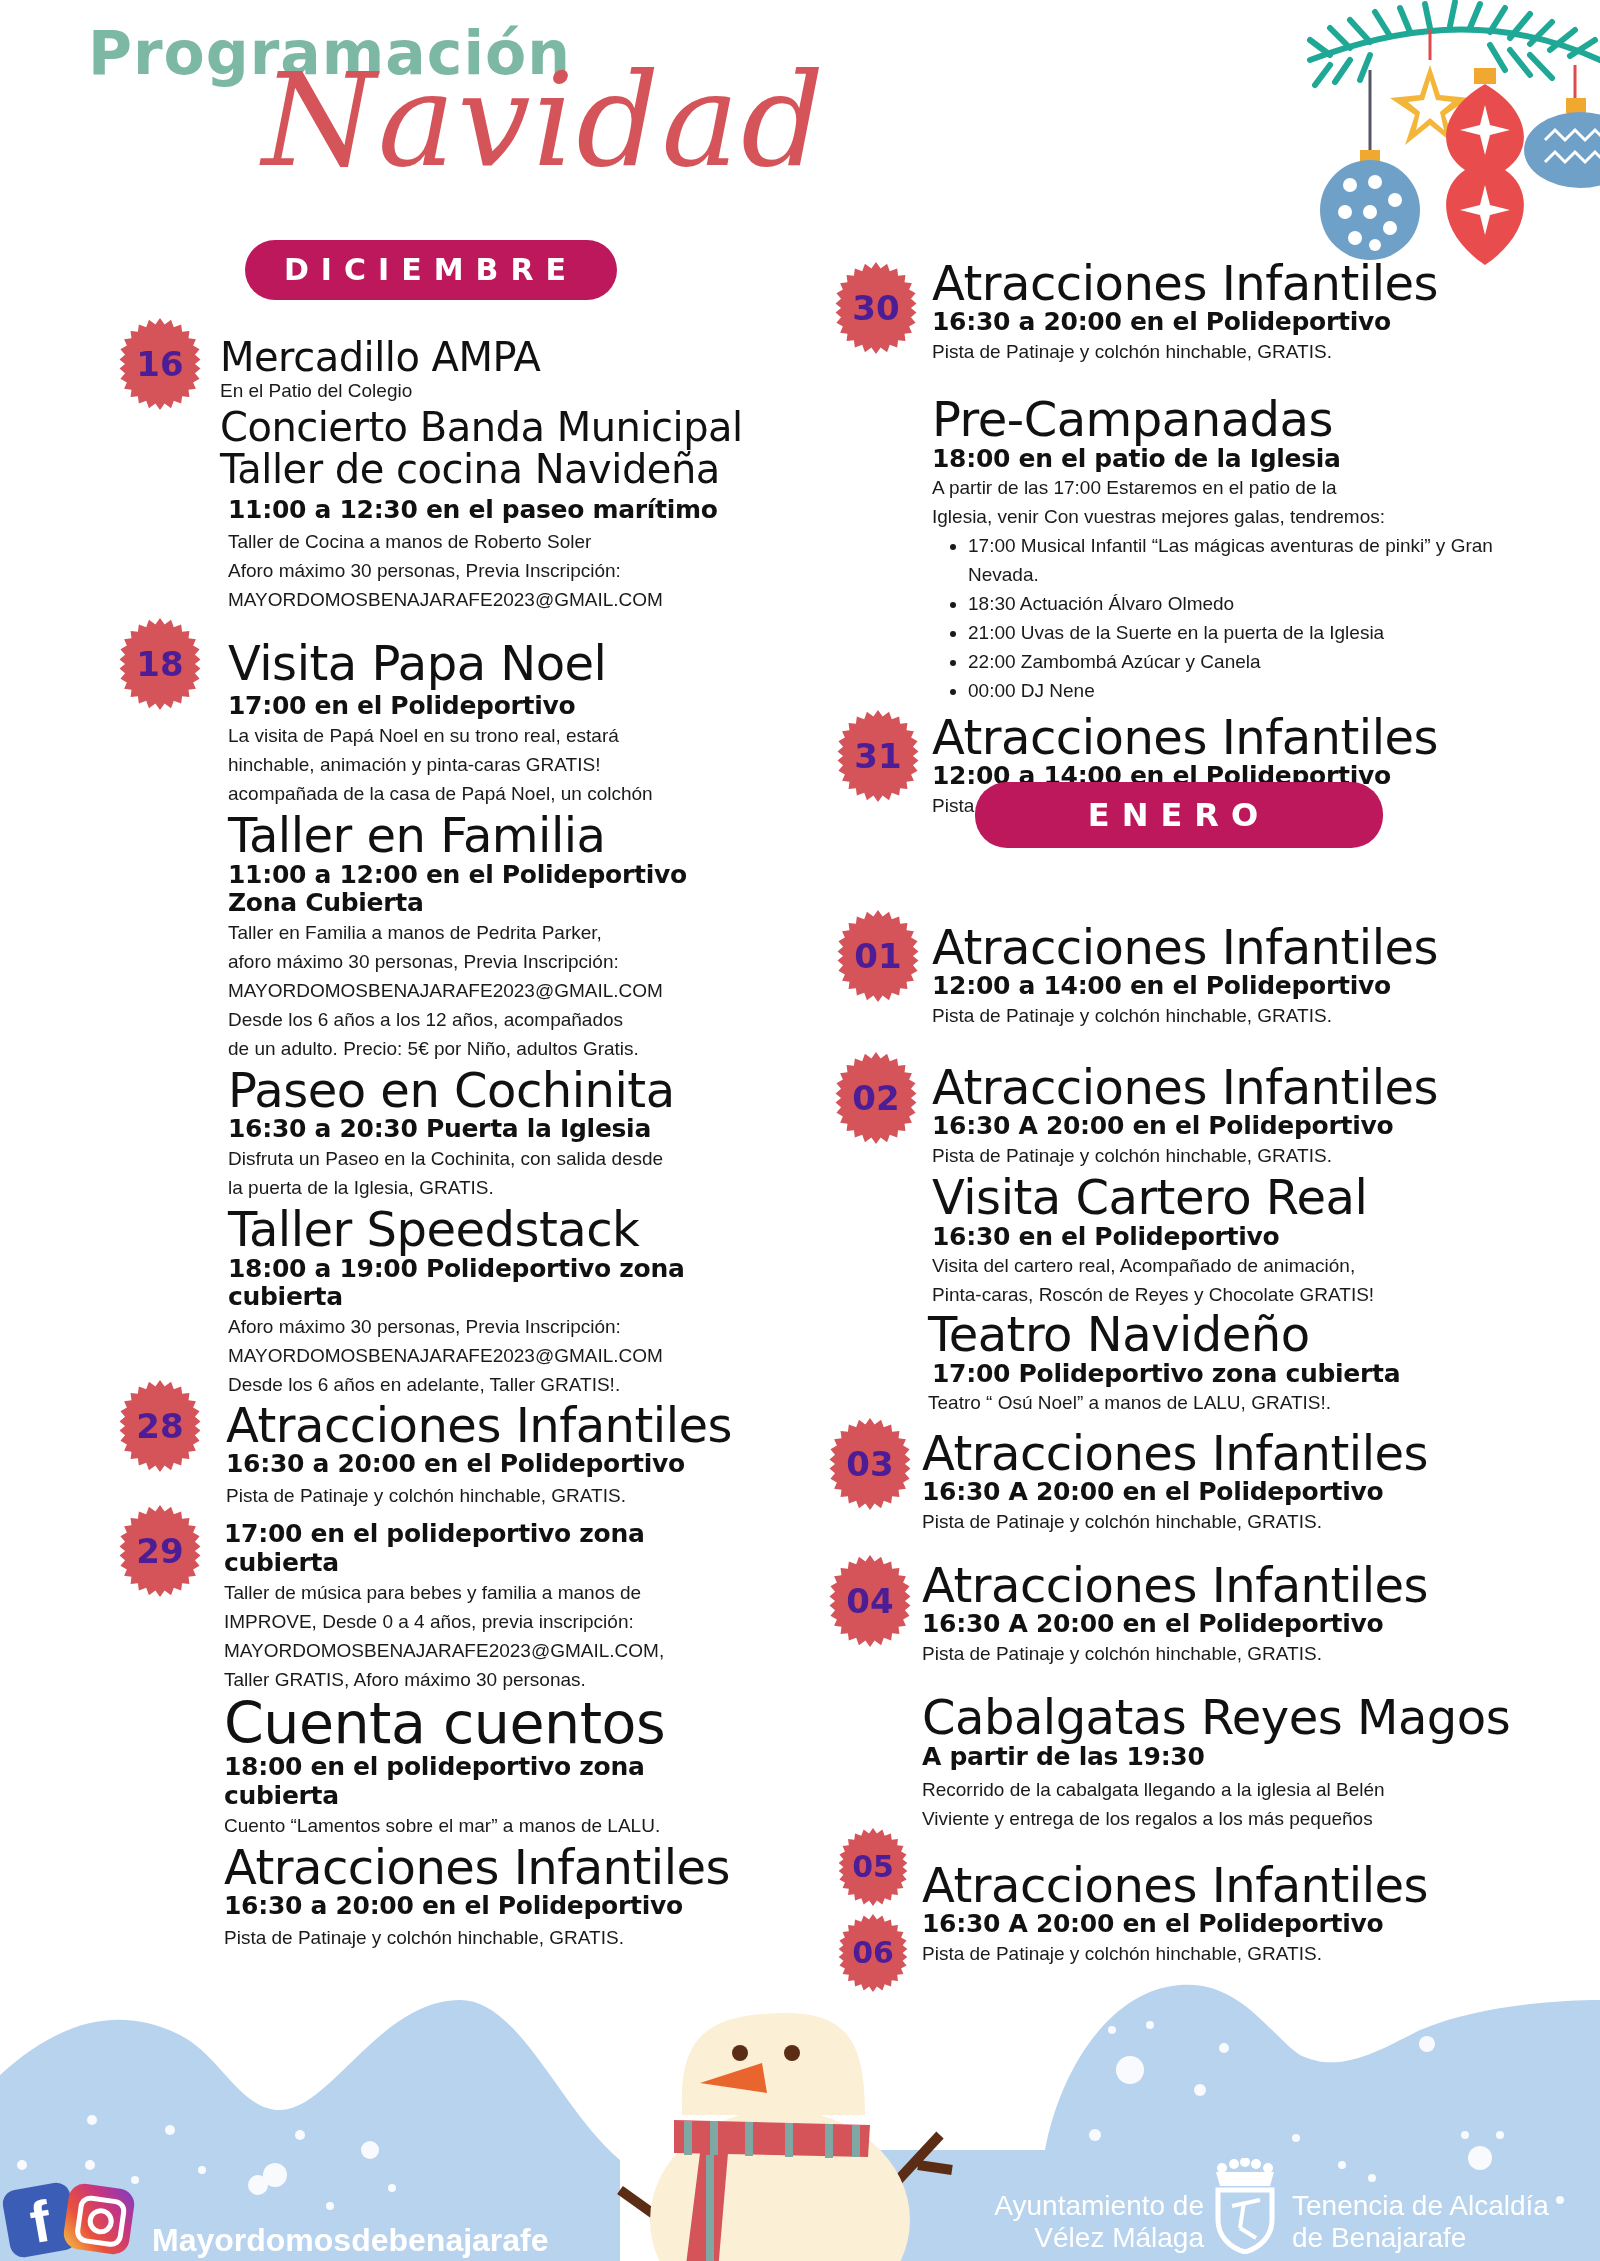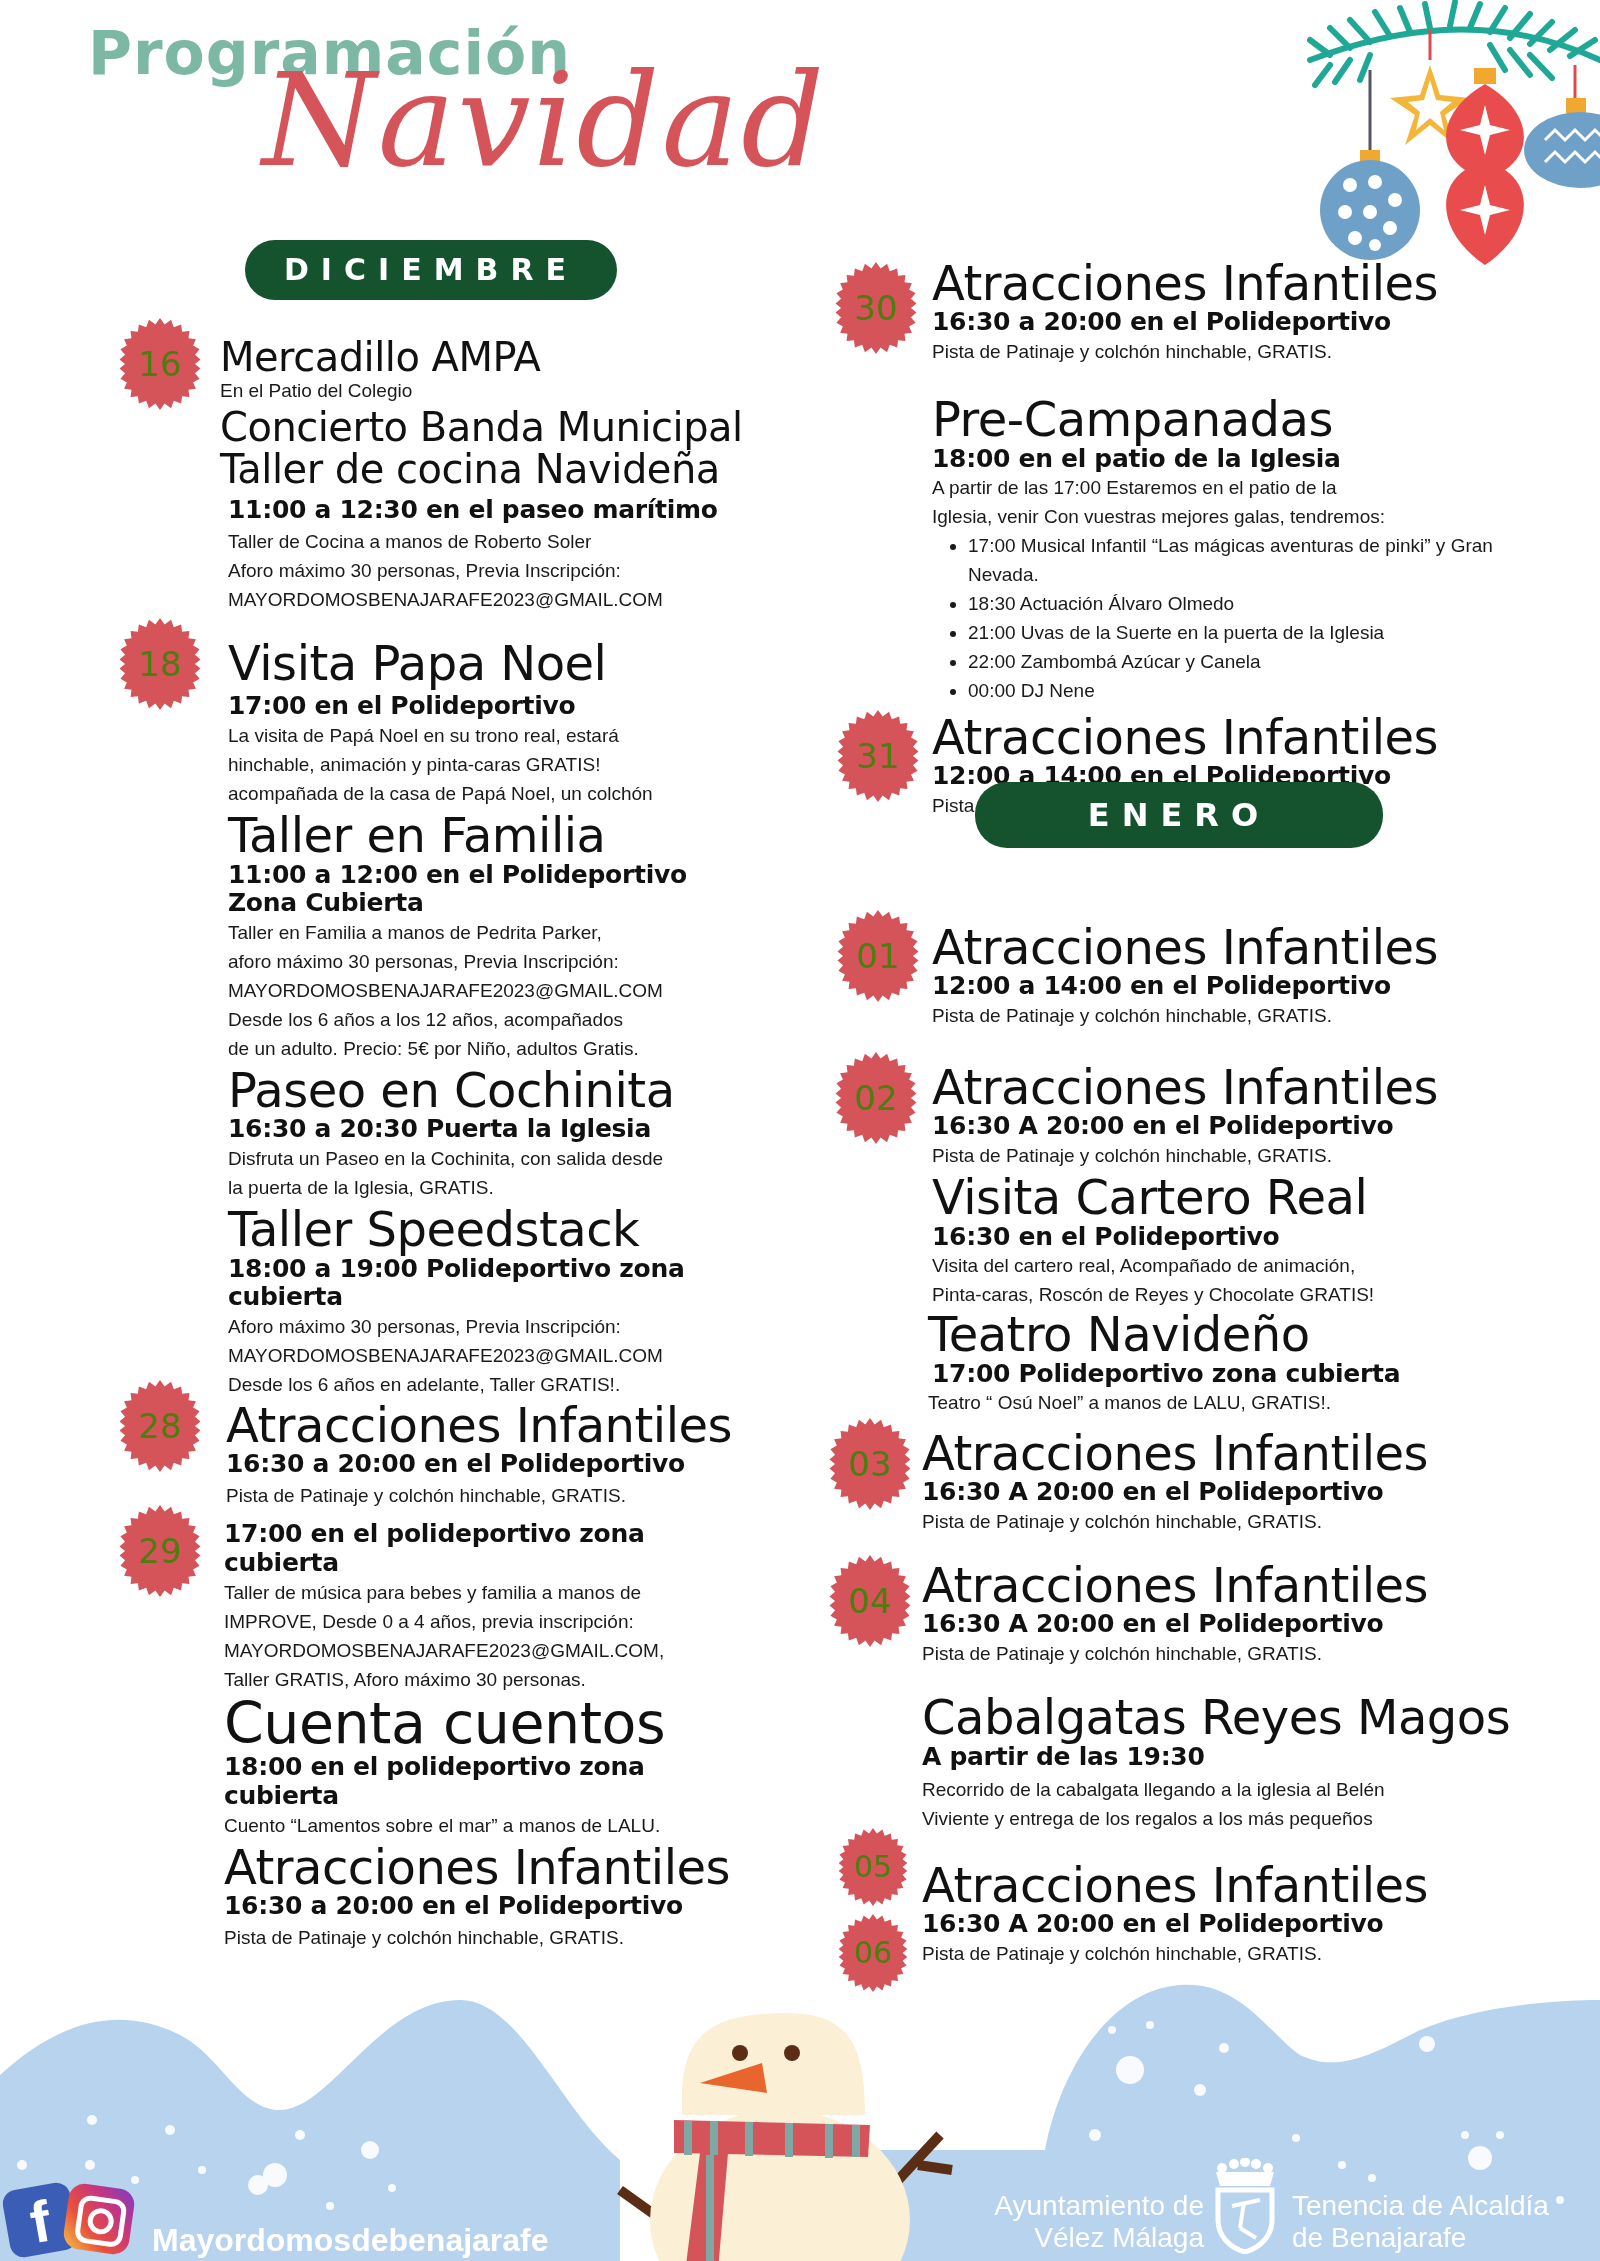--- a/index.html
+++ b/index.html
@@ -5,30 +5,30 @@
   html, body { margin:0; padding:0; }
   body { width:1600px; height:2261px; background:#ffffff; position:relative; overflow:hidden;
          font-family:"DejaVu Sans", sans-serif; color:#1a1a1a; }
   .abs { position:absolute; }
 
   
   .title-prog { left:88px; top:18px; font-family:"DejaVu Sans", sans-serif; font-weight:bold;
                 font-size:60px; color:#7cb8a4; letter-spacing:1px; }
   .title-nav { left:262px; top:55px; font-family:"DejaVu Serif", serif; font-style:italic;
                font-size:130px; color:#d4545a; letter-spacing:2px; line-height:1; }
-  .month-pill { background:#14532d; color:#fff; border-radius:32px; text-align:center;
+  .month-pill { background:#be185d; color:#fff; border-radius:32px; text-align:center;
                 font-family:"DejaVu Sans", sans-serif; font-weight:bold; letter-spacing:12px; }
   .pill-dic { left:245px; top:240px; width:372px; height:60px; line-height:60px; font-size:30px; }
   .pill-ene { left:975px; top:782px; width:408px; height:66px; line-height:66px; font-size:32px; }
 
   
   .badge { width:92px; height:92px; }
   .badge svg { width:100%; height:100%; display:block; }
   .badge-label { position:absolute; left:0; top:0; width:92px; height:92px; line-height:92px;
-                 text-align:center; color:#4d7c0f; font-weight:normal; font-size:34px;
+                 text-align:center; color:#4c1d95; font-weight:bold; font-size:34px;
                  font-family:"DejaVu Sans", sans-serif; }
 
   
   .ev-title { font-family:"DejaVu Sans", sans-serif; font-size:44px; color:#111; line-height:1.05;
               white-space:nowrap; letter-spacing:-0.5px; }
   .ev-time { font-family:"DejaVu Sans", sans-serif; font-weight:bold; font-size:25px; color:#111;
              line-height:1.15; letter-spacing:-0.3px; }
   .ev-desc { font-family:"Liberation Sans", sans-serif; font-size:19px; color:#1a1a1a; line-height:29px; }
   .ev-loc { font-family:"Liberation Sans", sans-serif; font-size:19px; color:#1a1a1a; }
   ul.ev-list { margin:0; padding-left:36px; font-family:"Liberation Sans", sans-serif;

